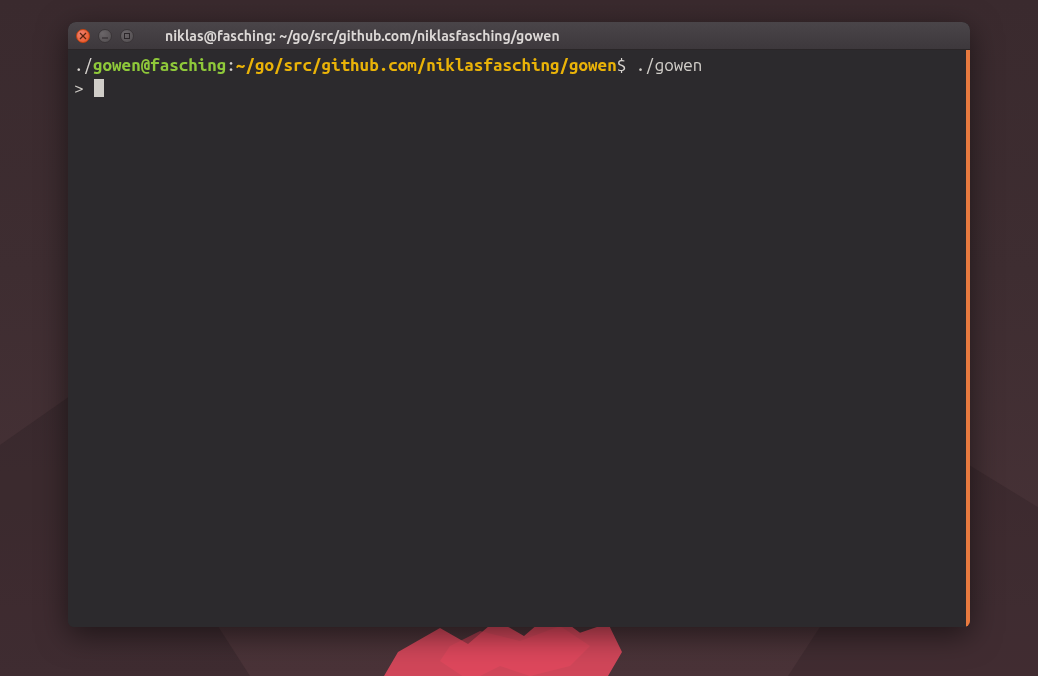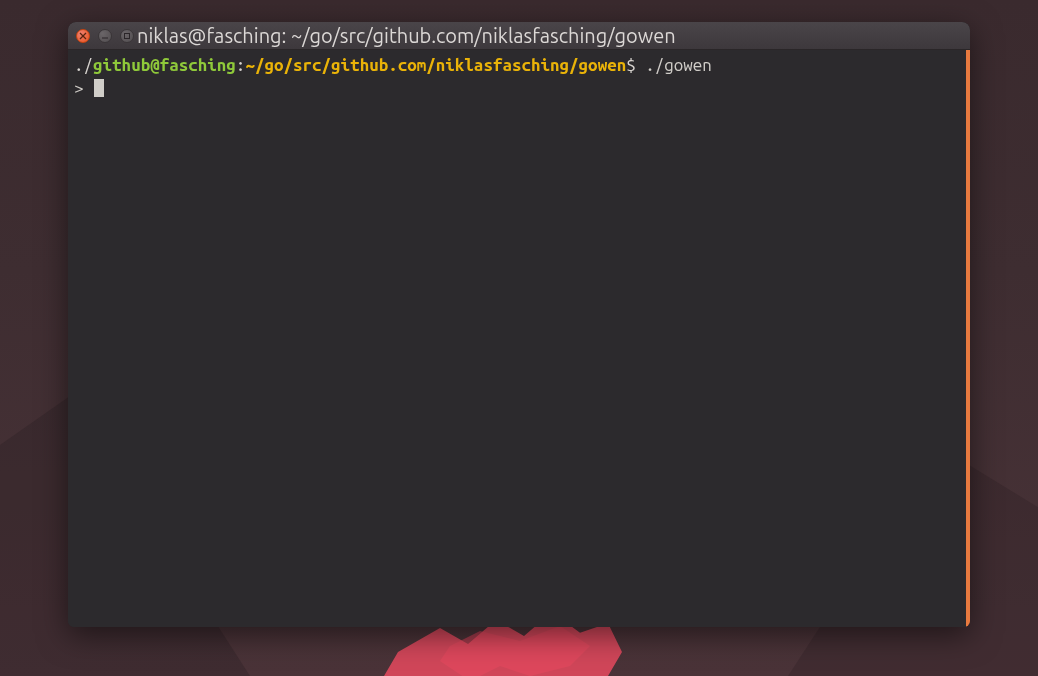--- a/index.html
+++ b/index.html
@@ -132,25 +132,25 @@
       background: radial-gradient(circle at 30% 30%, #6a6568, #524d50);
       border: 1px solid #3a3538;
     }
     
     .btn-maximize {
       background: radial-gradient(circle at 30% 30%, #6a6568, #524d50);
       border: 1px solid #3a3538;
     }
     
     .title-text {
-      margin-left: 3px;
+      margin-left: 31px;
       color: #dcd8d6;
-      font-size: 20px;
+      font-size: 14px;
       font-family: 'Ubuntu', sans-serif;
-      font-weight: normal;
+      font-weight: bold;
     }
     
     .terminal-content {
       padding: 4px 6px;
       font-size: 17px;
       line-height: 1.35;
       color: #d0cdc8;
       font-family: 'Ubuntu Mono', 'DejaVu Sans Mono', monospace;
       height: calc(100% - 28px);
       position: relative;
@@ -212,17 +212,17 @@
       <div class="window-btn btn-maximize">
         <svg width="8" height="8" viewBox="0 0 8 8">
           <rect x="1.5" y="1.5" width="5" height="5" fill="none" stroke="#2a2528" stroke-width="1"></rect>
         </svg>
       </div>
     </div>
     <div class="title-text">niklas@fasching: ~/go/src/github.com/niklasfasching/gowen</div>
   </div>
 
   <div class="terminal-content">
-    <div class="line"><span class="text-white">./</span><span class="text-green">github@fasching</span><span class="text-white">:</span><span class="text-blue">~/go/src/github.com/niklasfasching/gowen</span><span class="text-white">$</span><span class="text-gray"> ./gowen</span></div>
+    <div class="line"><span class="text-white">./</span><span class="text-green">gowen@fasching</span><span class="text-white">:</span><span class="text-blue">~/go/src/github.com/niklasfasching/gowen</span><span class="text-white">$</span><span class="text-gray"> ./gowen</span></div>
     <div class="line"><span class="text-gray">&gt; </span><span class="cursor-block"></span></div>
     <div class="scrollbar-indicator"></div>
   </div>
 </div>
 
 </body></html>

